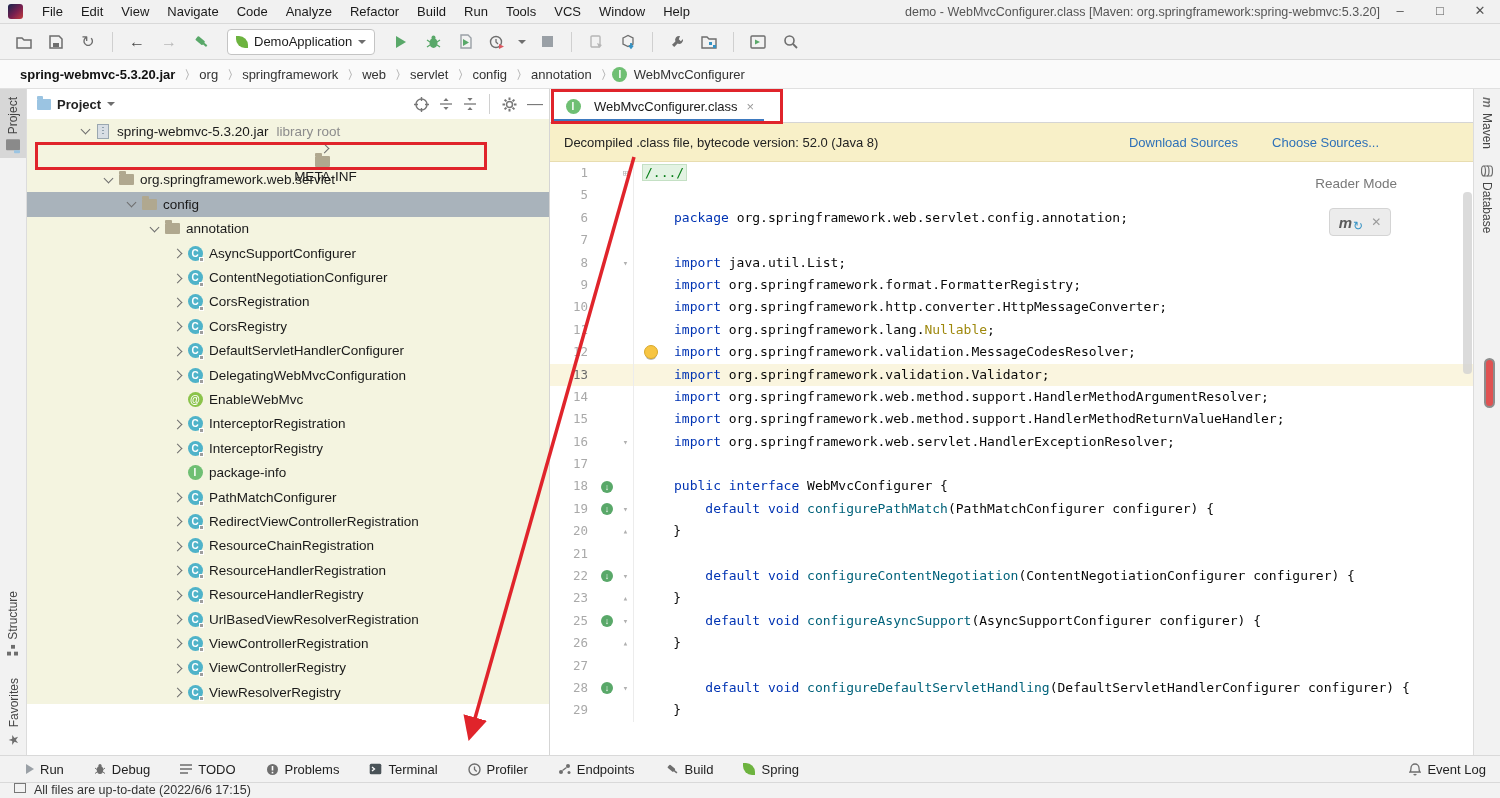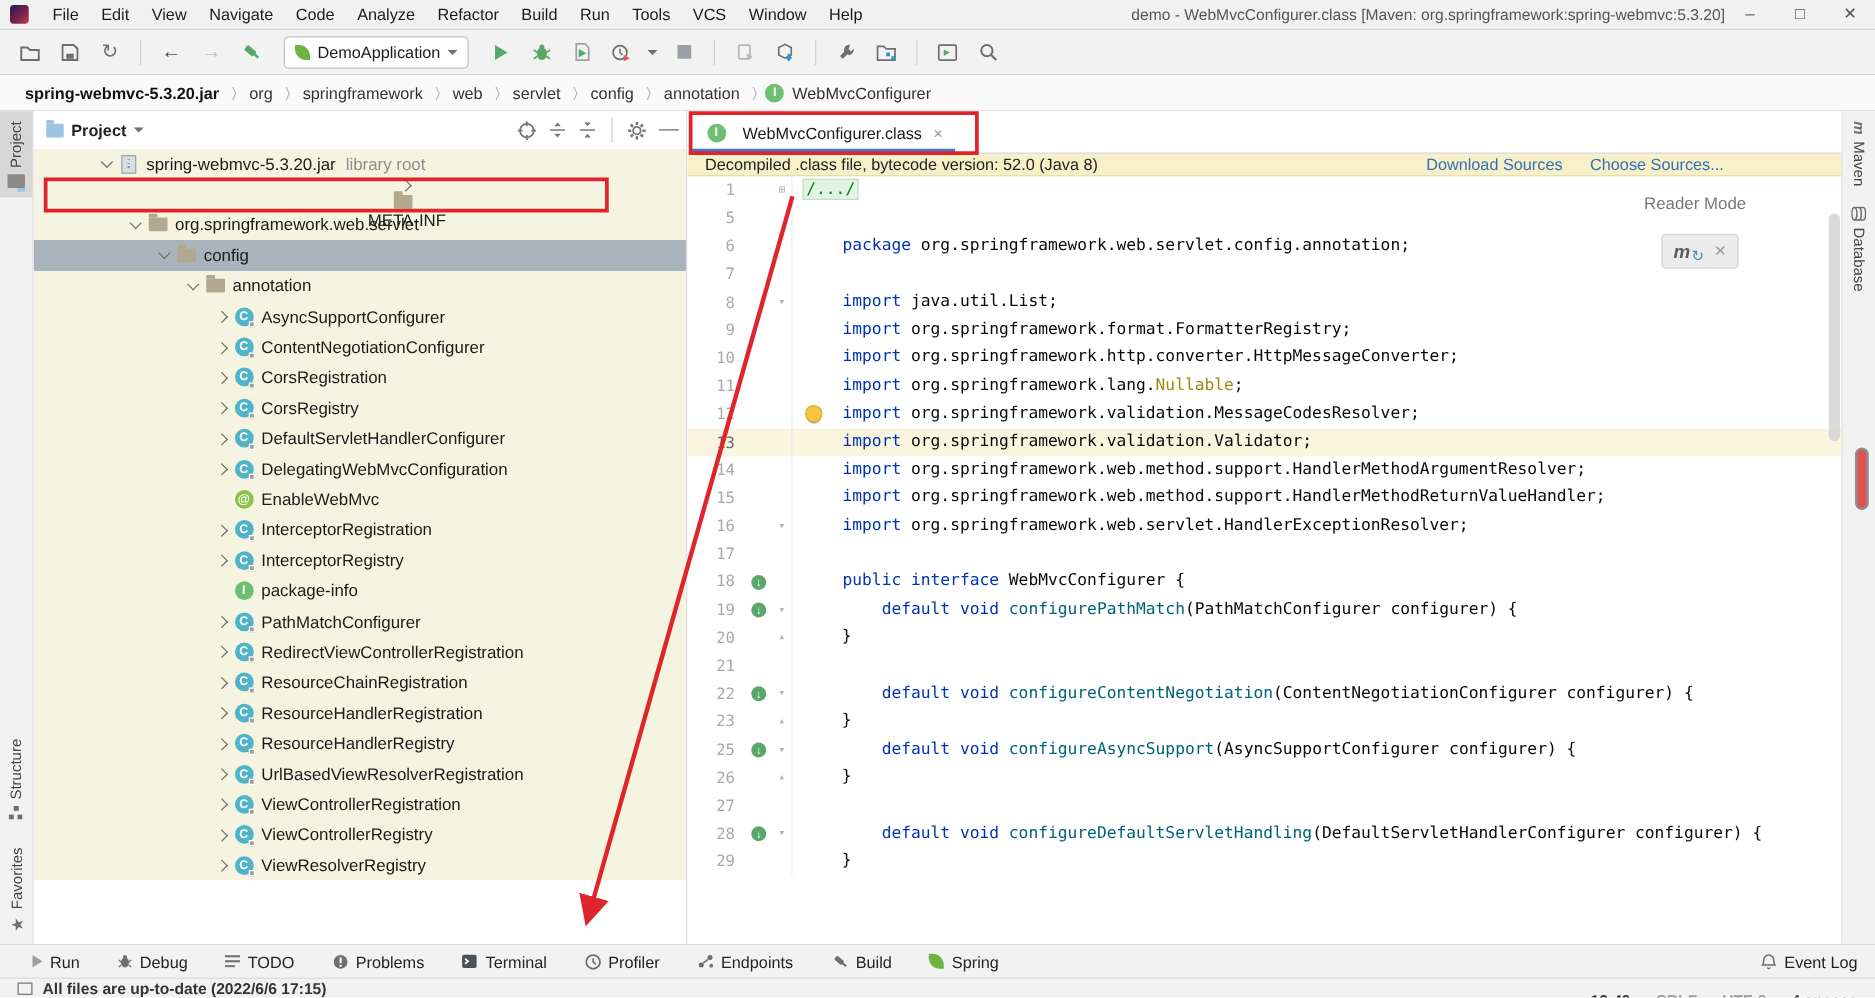--- a/index.html
+++ b/index.html
@@ -75,22 +75,22 @@
   .ic-maven i:nth-child(1){height:7px;} .ic-maven i:nth-child(2){height:12px;background:#59a869;} .ic-maven i:nth-child(3){height:9px;}
   .ic-jar { width:12px; height:15px; background:#d8dee4; border:1px solid #9aa7b0; position:relative; overflow:hidden; }
   .ic-jar:before { content:""; position:absolute; inset:2px 4px; background:repeating-linear-gradient(#8fa0ac 0 1px, transparent 1px 3px); }
 
   
   .editor { flex:1; display:flex; flex-direction:column; position:relative; min-width:0; background:#fff; }
   .tabbar { height:34px; border-bottom:1px solid #d5d5d5; display:flex; align-items:flex-end; background:#fff; position:relative; }
   .tab { height:32px; display:flex; align-items:center; gap:7px; padding:0 10px 0 12px; background:#fff; position:relative; margin-left:3px; }
   .tab .underline { position:absolute; left:0; right:0; bottom:-1px; height:4px; background:#3e7ac0; }
   .tab-close { color:#9a9a9a; font-size:13px; margin-left:2px; }
-  .banner { height:18px; background:#f8f0c8; display:flex; align-items:center; padding:0 14px; font-size:13px; color:#222; border-bottom:1px solid #e8ddb0; }
-  .banner-links { margin-left:auto; display:flex; gap:22px; padding-right:80px; }
+  .banner { height:39px; background:#f8f0c8; display:flex; align-items:center; padding:0 14px; font-size:13px; color:#222; border-bottom:1px solid #e8ddb0; }
+  .banner-links { margin-left:auto; display:flex; gap:34px; padding-right:80px; }
   .blink { color:#2e71b8; }
   .code-wrap { flex:1; position:relative; overflow:hidden; font-family:"DejaVu Sans Mono", monospace; font-size:13px; }
   .code-line { height:22.4px; line-height:22.4px; display:flex; white-space:pre; }
   .code-line.current { background:#faf5df; }
   .ln { width:46px; text-align:right; padding-right:8px; color:#a9a9a9; flex:none; font-size:12.5px; }
   .current .ln { color:#6b6b6b; }
   .gmark { width:22px; flex:none; display:flex; align-items:center; justify-content:center; position:relative; }
   .impl-ic { width:12px; height:12px; border-radius:50%; background:#59a869; color:#fff; font-size:9px; line-height:12px; text-align:center; font-family:"Liberation Sans",sans-serif; }
   .gfold { width:16px; flex:none; color:#b0b0b0; font-size:9px; text-align:center; line-height:22.4px; border-right:1px solid #ececec; }
   .ctext { padding-left:8px; position:relative; }
@@ -104,21 +104,21 @@
   .mw-x { color:#9a9a9a; font-size:12px; }
   .ed-scrollbar { position:absolute; top:30px; right:1px; width:9px; height:182px; background:#d2d2d2; border-radius:4px; opacity:.8; }
 
   
   .bottombar { height:27px; background:#f2f2f2; border-top:1px solid #d9d9d9; display:flex; align-items:center; padding:0 14px 0 26px; gap:30px; font-size:13px; color:#222; }
   .bb-item { display:flex; align-items:center; gap:6px; }
   .bb-ic { color:#6e6e6e; font-size:12px; display:inline-flex; align-items:center; }
   .event-log { margin-left:auto; display:flex; align-items:center; gap:6px; }
 
   
-  .statusbar { height:16px; background:#f2f2f2; border-top:1px solid #d9d9d9; display:flex; align-items:center; padding:0 14px; font-size:12.5px; color:#333;font-weight:bold; }
+  .statusbar { height:16px; background:#f2f2f2; border-top:1px solid #d9d9d9; display:flex; padding:0 14px; font-size:12.5px; color:#333; }
   .sb-ic { width:12px; height:10px; border:1.4px solid #777; margin-right:8px; }
   .sb-right { margin-left:auto; display:flex; gap:20px;margin-top:20px; }
   .sb-dim { color:#9a9a9a; }
 
   
   .annot { position:absolute; border:3px solid #e0242b; z-index:60; pointer-events:none; }
   .annot-arrow { position:absolute; inset:0; z-index:59; pointer-events:none; }
   .red-capsule { position:absolute; width:11px; height:50px; border-radius:6px; background:#e05252; border:2px solid #8d8d8d; z-index:58; }
 
   svg.mini { display:block; }

